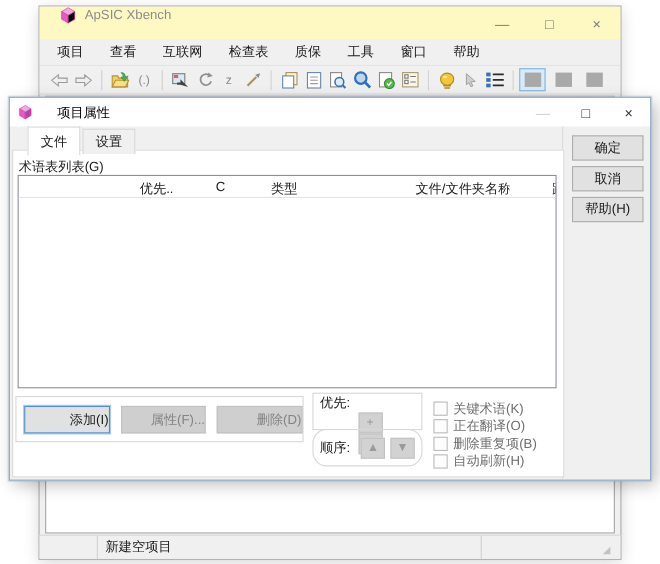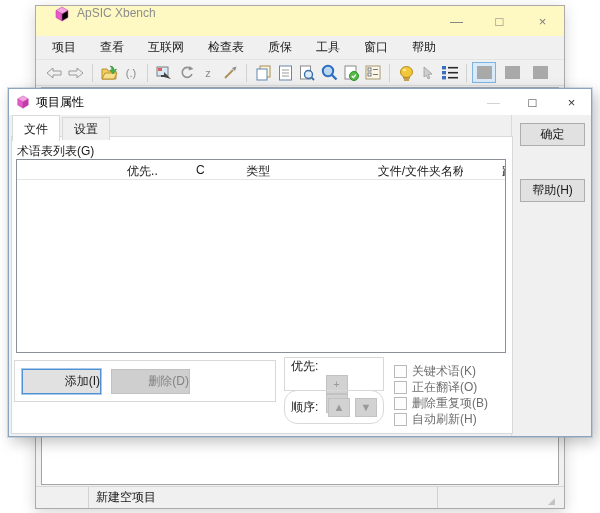--- a/index.html
+++ b/index.html
@@ -39,26 +39,26 @@
   .sb-msg{ width:349px; height:100%; border-right:1px solid #d2d2d2;
     display:flex; align-items:center; padding-left:7px; }
   .sb-fill{ flex:1; }
   .sb-grip{ width:16px; color:#c2c2c2; font-size:9px; align-self:flex-end; padding-bottom:2px; }
 
   
   .dialog{ position:absolute; left:8px; top:88px; width:584px; height:349px;
     background:#f0f0f0; border:1px solid #8ba5c1;
     box-shadow:0 0 0 1px rgba(139,165,193,.35), 4px 5px 14px rgba(0,0,0,.25); }
   .dlg-titlebar{ height:26px; background:#fff; display:flex; align-items:center; padding-left:7px; }
-  .dlg-title{ margin-left:6px; color:#000; }
+  .dlg-title{ margin-left:22px; color:#000; }
   .dlg-wc{ width:39px; height:100%; display:flex; align-items:center; justify-content:center;
     color:#333; font-size:13px; }
   .dlg-wc.disabled{ color:#cdcdcd; }
   .dlg-body{ position:absolute; left:0; right:0; top:26px; bottom:0; }
-  .tabstrip{ position:absolute; left:3px; top:2px; display:flex; z-index:3; }
+  .tabstrip{ position:absolute; left:16px; top:2px; display:flex; z-index:3; }
   .tab{ padding:3px 11px 2px; background:#f0f0f0; border:1px solid #d9d9d9; border-bottom:none;
     margin-right:2px; }
   .tab.active{ background:#fff; margin-top:-2px; padding-top:5px; margin-bottom:-1px; z-index:4; }
   .tabpage{ position:absolute; left:2px; top:21px; width:502px; bottom:2px;
     background:#fff; border:1px solid #d9d9d9; z-index:2; }
   .dlg-side{ position:absolute; right:0; top:0; width:80px; bottom:0; border-left:1px solid #dadada; }
   .side-btn{ position:absolute; left:8px; width:65px; height:23px; background:#e1e1e1;
     border:1px solid #adadad; text-align:center; line-height:21px; }
 
   .glossary-label{ position:absolute; left:5px; top:6px; }
@@ -281,20 +281,21 @@
           <span class="lv-h c3">C</span>
           <span class="lv-h c4">类型</span>
           <span class="lv-h c5">文件/文件夹名称</span>
           <span class="lv-h c6">路径</span>
         </div>
         <div class="lv-rows"></div>
       </div>
 
       <div class="group btn-group">
         <span class="btn focused">添加(I)</span>
+        <span class="btn disabled">属性(F)...</span>
         <span class="btn disabled">删除(D)</span>
       </div>
 
       <div class="group prio-group">
         <span class="spin-label">优先:</span>
         <span class="spin-btn">+</span>
         <span class="spin-btn">−</span>
       </div>
 
       <div class="group order-group">
@@ -316,16 +317,17 @@
         <span>删除重复项(B)</span>
       </div>
       <div class="cb-row" style="top:274px">
         <span class="cb-box"></span>
         <span>自动刷新(H)</span>
       </div>
     </div>
 
     <div class="dlg-side">
       <span class="side-btn" style="top:8px">确定</span>
+      <span class="side-btn" style="top:36px">取消</span>
       <span class="side-btn" style="top:64px">帮助(H)</span>
     </div>
   </div>
 </div>
 
 </body></html>

